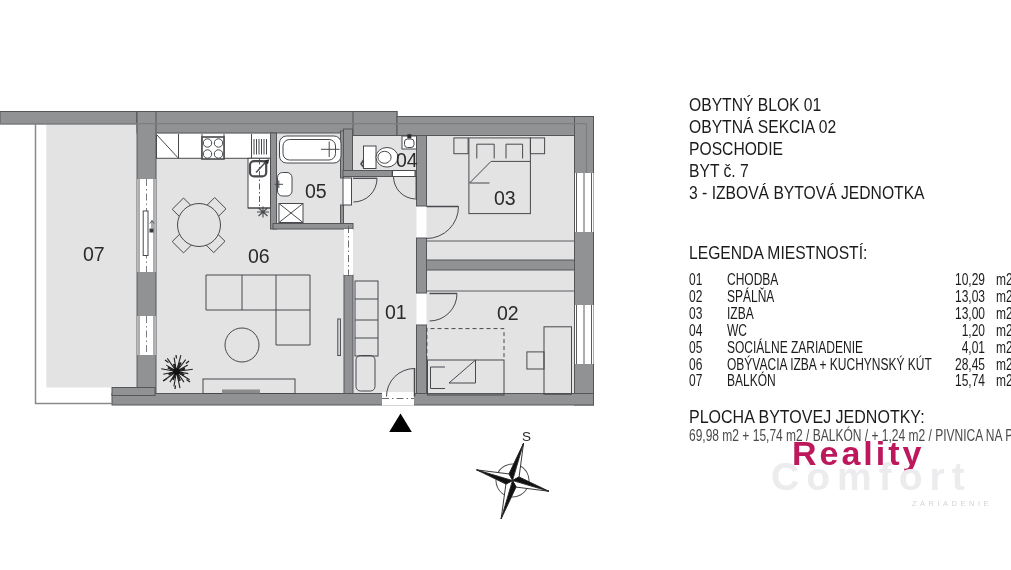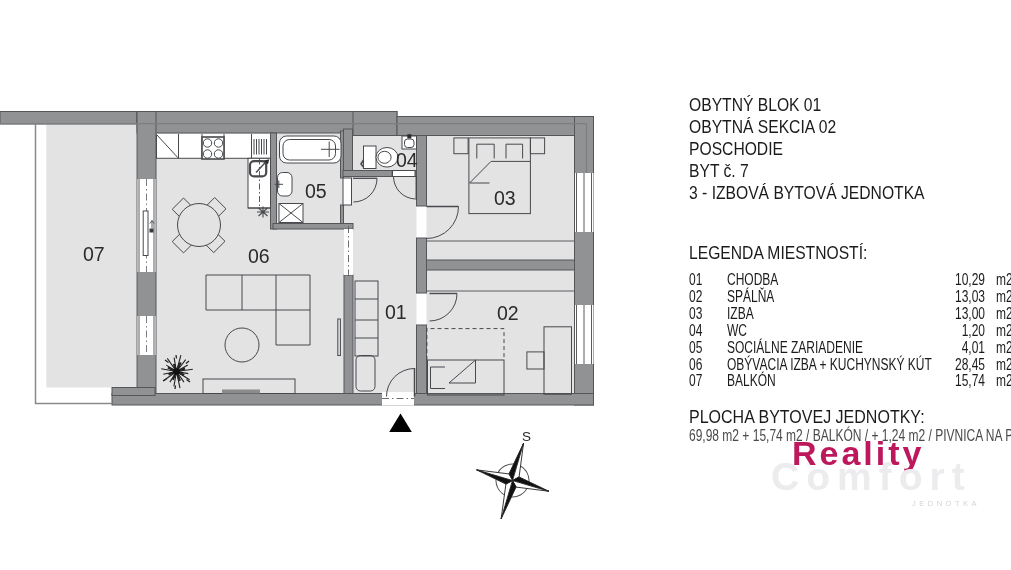--- a/index.html
+++ b/index.html
@@ -205,21 +205,21 @@
 <text x="497" y="320">02</text>
 <text x="494" y="205">03</text>
 <text x="396" y="167">04</text>
 <text x="305" y="198">05</text>
 <text x="248" y="262.5">06</text>
 <text x="83" y="261">07</text>
 </g>
 </svg>
 <div class="t" style="left:792px;top:434px;font-size:34px;font-weight:bold;color:#be185d;letter-spacing:3px">Reality</div>
 <div class="t" style="left:771px;top:455px;font-size:39px;font-weight:bold;color:#ececee;letter-spacing:7px">Comfort</div>
-<div class="t" style="left:912px;top:499px;font-size:7.5px;color:#d4d4d6;letter-spacing:3.5px">JEDNOTKA</div>
+<div class="t" style="left:912px;top:499px;font-size:7.5px;color:#d4d4d6;letter-spacing:3.5px">ZARIADENIE</div>
 <div class="t h" style="left:689px;top:95px">OBYTNÝ BLOK 01</div>
 <div class="t h" style="left:689px;top:117px">OBYTNÁ SEKCIA 02</div>
 <div class="t h" style="left:689px;top:139px">POSCHODIE</div>
 <div class="t h" style="left:689px;top:161px">BYT č. 7</div>
 <div class="t h" style="left:689px;top:183px">3 - IZBOVÁ BYTOVÁ JEDNOTKA</div>
 <div class="t h" style="left:689px;top:243px">LEGENDA MIESTNOSTÍ:</div>
 <div class="t leg" style="left:689px;top:272px;line-height:16.9px">
 <div>01</div>
       <div>02</div>
       <div>03</div>

